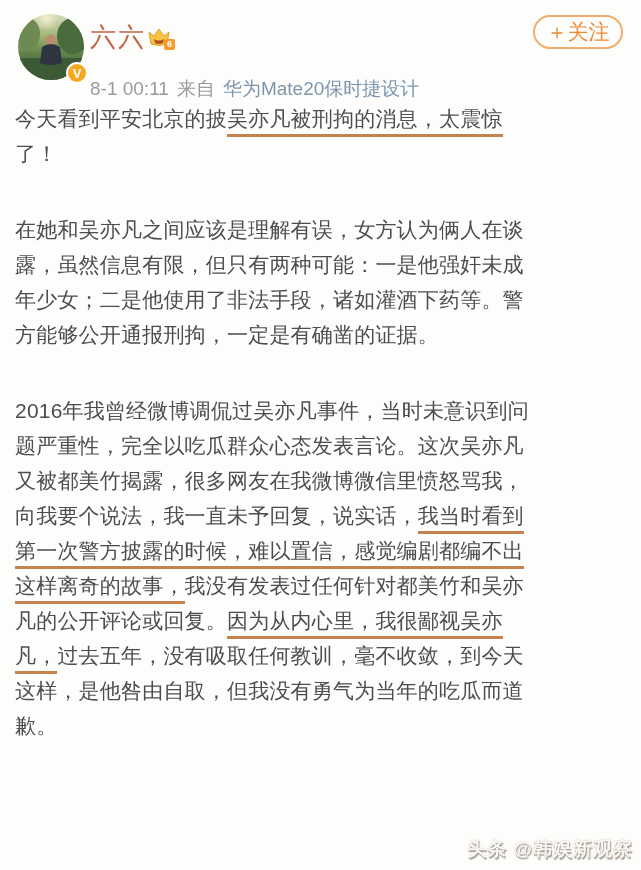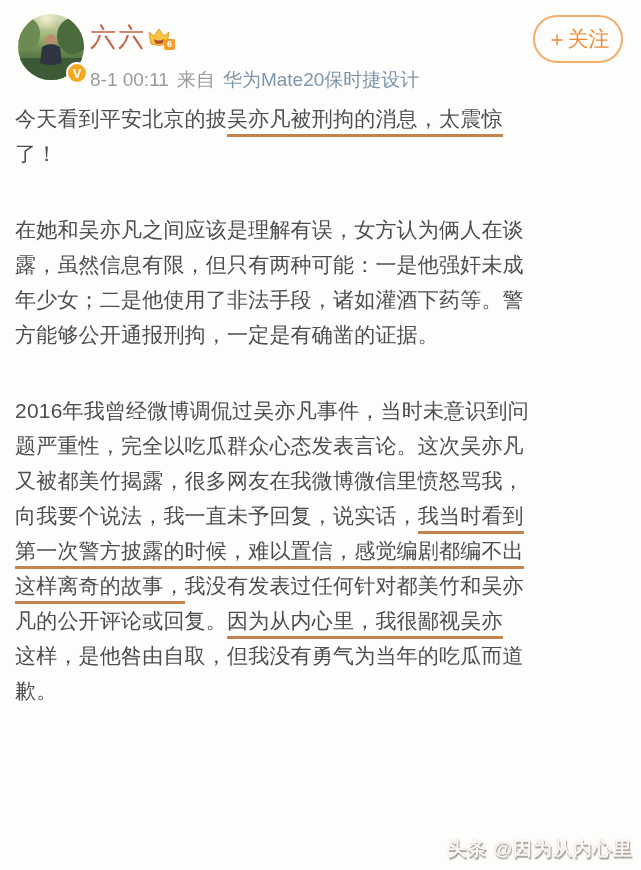--- a/index.html
+++ b/index.html
@@ -49,29 +49,29 @@
   .crown{position:relative;display:inline-block;width:26px;height:24px;}
   .crown .lvl{
     position:absolute;right:-3px;bottom:0px;
     background:#f39c2b;color:#fff;
     font-size:9px;font-weight:bold;
     width:11px;height:11px;border-radius:2px;
     display:flex;align-items:center;justify-content:center;
     line-height:1;
   }
   .meta-row{
-    margin-top:12px;
+    margin-top:21px;
     font-size:19px;color:var(--meta);
     display:flex;gap:8px;align-items:baseline;
     white-space:nowrap;
   }
   .meta-row .source-link{color:var(--link);cursor:pointer;}
   .follow{
     position:absolute;right:18px;top:15px;
-    width:90px;height:48px;
+    width:90px;height:34px;
     border:2px solid var(--accent-border);
     border-radius:24px;
     background:transparent;
     color:var(--accent);
     font-size:21px;
     font-family:"Liberation Sans", sans-serif;
     display:flex;align-items:center;justify-content:center;
     gap:1px;cursor:pointer;
   }
   
@@ -165,22 +165,23 @@
         <div class="tline"><span>方能够公开通报刑拘，一定是有确凿的证据。</span></div>
       </div>
       <div class="para">
         <div class="tline"><span>2016年我曾经微博调侃过吴亦凡事件，当时未意识到问</span></div>
         <div class="tline"><span>题严重性，完全以吃瓜群众心态发表言论。这次吴亦凡</span></div>
         <div class="tline"><span>又被都美竹揭露，很多网友在我微博微信里愤怒骂我，</span></div>
         <div class="tline"><span>向我要个说法，我一直未予回复，说实话，</span><span class="ul">我当时看到</span></div>
         <div class="tline"><span class="ul">第一次警方披露的时候，难以置信，感觉编剧都编不出</span></div>
         <div class="tline"><span class="ul">这样离奇的故事，</span><span>我没有发表过任何针对都美竹和吴亦</span></div>
         <div class="tline"><span>凡的公开评论或回复。</span><span class="ul">因为从内心里，我很鄙视吴亦</span></div>
+        <div class="tline"><span class="ul">凡，</span><span>过去五年，没有吸取任何教训，毫不收敛，到今天</span></div>
         <div class="tline"><span>这样，是他咎由自取，但我没有勇气为当年的吃瓜而道</span></div>
         <div class="tline"><span>歉。</span></div>
       </div>
     </main>
 
   <div class="watermark">
-    <span>头条 @因为从内心里</span>
+    <span>头条 @韩娱新观察</span>
   </div>
 
 </div>
 
 </body></html>

